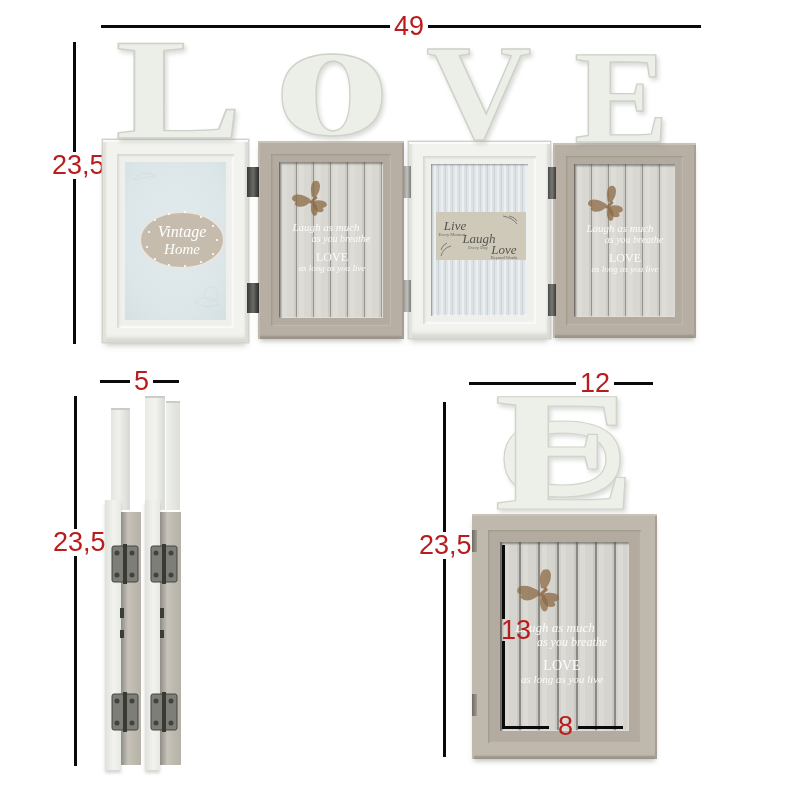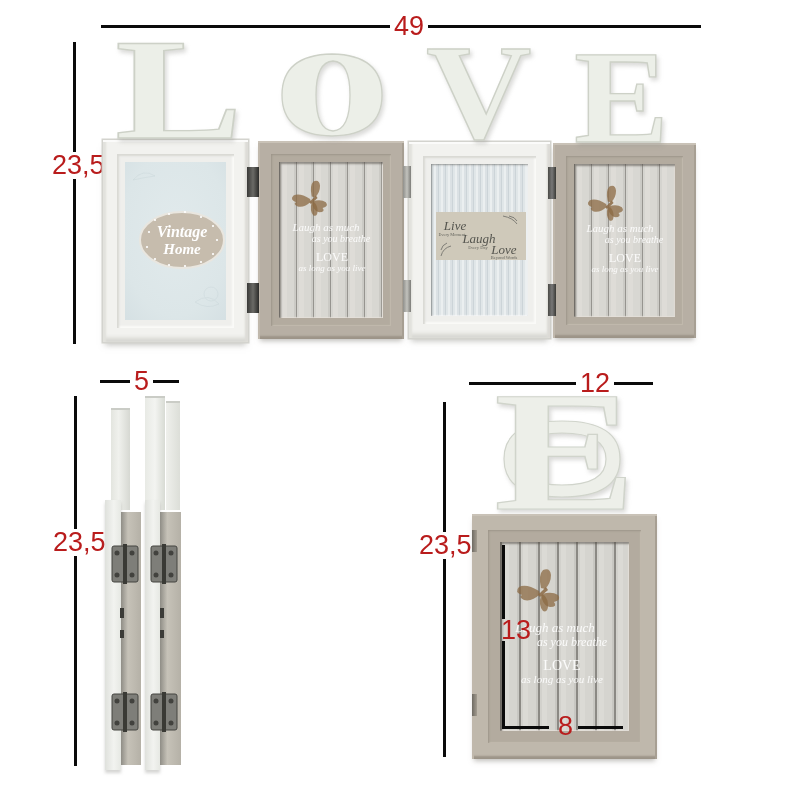--- a/index.html
+++ b/index.html
@@ -32,21 +32,21 @@
 </style>
 </head>
 <body>
 <div id="page">
 
   <div class="dimline" style="left:101px;top:25px;width:600px;height:3px;"></div>
   <div class="dimtxt" style="left:390px;top:13px;">49</div>
   <div class="dimline" style="left:73px;top:42px;width:3px;height:302px;"></div>
   <div class="dimtxt" style="left:48px;top:152px;">23,5</div>
 
-  <div class="wframe" style="left:103px;top:140px;width:145px;height:202px;font-weight:bold;">
+  <div class="wframe" style="left:103px;top:140px;width:145px;height:202px;">
     <div class="wbevel"></div>
     <div class="winner" style="background:#dde8ea;">
       <svg width="101" height="158" viewBox="0 0 101 158" style="position:absolute;left:0;top:0;">
         <defs>
           <radialGradient id="photo1" cx="50%" cy="45%" r="75%">
             <stop offset="0%" stop-color="#e1eaec"></stop>
             <stop offset="70%" stop-color="#dce6e8"></stop>
             <stop offset="100%" stop-color="#d5e0e3"></stop>
           </radialGradient>
         </defs>

